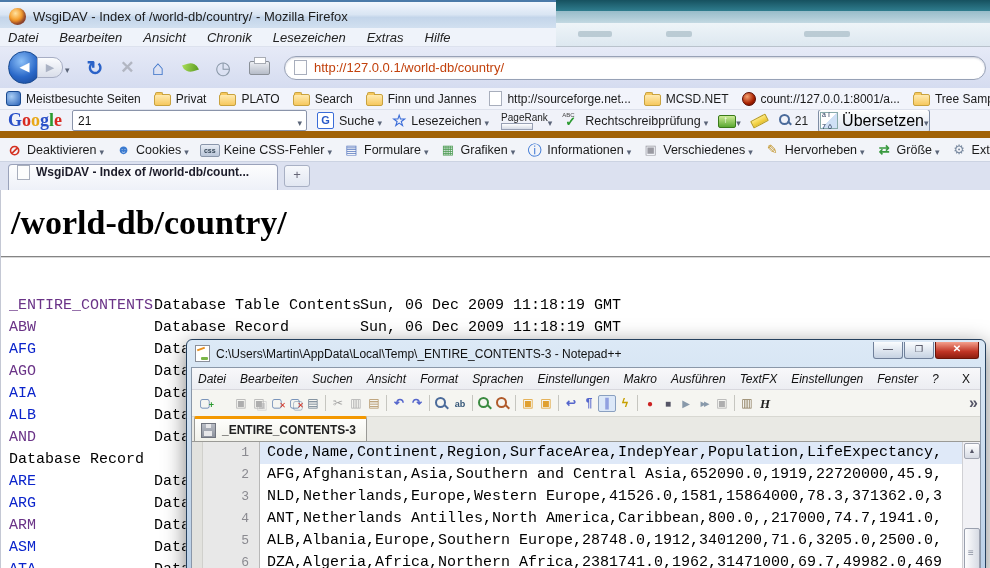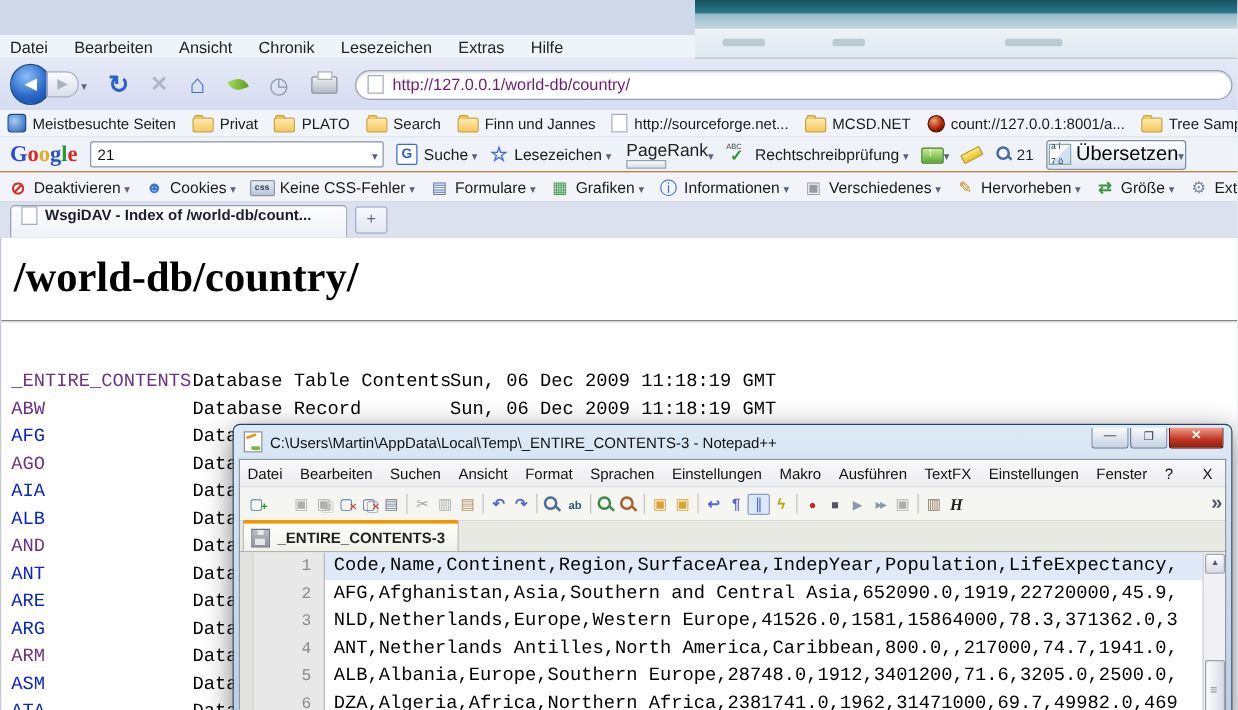--- a/index.html
+++ b/index.html
@@ -11,61 +11,61 @@
   .bg2{position:absolute;left:556px;top:11px;width:434px;height:12px;background:linear-gradient(#8fb7c4,#c2d9e1);opacity:.9;z-index:4;pointer-events:none;}
   .bg3{position:absolute;left:556px;top:23px;width:434px;height:23px;background:linear-gradient(#eef4f8,#dde8f0);border-bottom:1px solid #b9c2cc;z-index:4;pointer-events:none;}
   .bg3 i{position:absolute;top:8px;height:6px;background:#a8bcc6;border-radius:2px;opacity:.7;}
 
   
   .ff{position:absolute;inset:0;}
   .ff-title{position:absolute;left:0;top:0;width:100%;height:28px;background:linear-gradient(#f2f7fd,#d9e5f3 45%,#c3d5ea 55%,#d4e2f1);border-top:2px solid #4a7aa8;display:flex;align-items:center;}
   .ff-logo{width:17px;height:17px;margin:0 7px 0 9px;border-radius:50%;background:radial-gradient(circle at 38% 32%,#ffe2a0 0%,#f5a030 40%,#d86a10 68%,#7a3a05 100%);box-shadow:inset -2px -2px 3px rgba(40,20,90,.45);}
   .ff-title-text{font-size:13px;color:#1c1c1c;}
   .ff-menubar{position:absolute;left:0;top:28px;width:100%;height:19px;background:#eff3fa;border-bottom:1px solid #dde2ee;display:flex;align-items:center;padding-left:8px;box-sizing:border-box;}
-  .mi{font-size:13px;color:#222;margin-right:21px;}
+  .mi{font-size:13px;color:#222;margin-right:21px;font-style:italic;}
   .ff-navbar{position:absolute;left:0;top:47px;width:100%;height:41px;background:linear-gradient(#e6eaf7,#d5dcf0);border-bottom:1px solid #bac2da;display:flex;align-items:center;}
   .nav-back{width:31px;height:31px;margin-left:8px;border-radius:50%;border:1px solid #194a90;background:radial-gradient(circle at 40% 30%,#8cc0f8,#2a68c8 55%,#16418e);color:#fff;text-align:center;line-height:30px;font-size:13px;flex:0 0 auto;}
   .nav-back::before{content:"◀";}
   .nav-fwd{width:24px;height:19px;margin-left:-4px;border:1px solid #a7aec4;border-radius:0 10px 10px 0;background:linear-gradient(#fbfcfe,#d9deea);color:#aab2c4;text-align:center;line-height:18px;font-size:11px;}
   .nav-fwd::before{content:"▶";}
   .nav-fwd-dd{margin-left:2px;}
   .dd::before{content:"▾";font-size:9px;color:#5a6478;}
   .nav-glyph{margin-left:17px;font-weight:bold;}
   .i-refresh::before{content:"↻";font-size:20px;color:#2a62c8;}
   .i-stop::before{content:"✕";font-size:17px;color:#b2b6c2;}
   .i-home::before{content:"⌂";font-size:21px;color:#3a72c8;}
   .i-leaf{width:15px;height:9px;margin-left:19px;background:linear-gradient(120deg,#aade5a,#5a9a20);border-radius:0 9px 0 9px;transform:rotate(-18deg);}
   .i-clock::before{content:"◷";font-size:18px;color:#8a98a8;font-weight:normal;}
   .i-print{position:relative;width:19px;height:12px;margin-left:18px;background:linear-gradient(#eceef2,#b6bcc8);border:1px solid #8a9098;border-radius:2px;}
   .i-print::before{content:"";position:absolute;left:4px;top:-5px;width:10px;height:5px;background:#fff;border:1px solid #a8acb4;}
   .urlbar{flex:1;height:22px;margin:0 4px 0 14px;background:#fff;border:1px solid #97a1b6;border-radius:12px;display:flex;align-items:center;box-shadow:inset 0 1px 2px rgba(60,70,110,.25);}
   .i-page{width:11px;height:13px;background:#fdfdfd;border:1px solid #a8aebc;margin:0 7px 0 9px;flex:0 0 auto;}
-  .url-text{font-size:13px;color:#701a75;white-space:nowrap;}
+  .url-text{font-size:13px;color:#c2410c;white-space:nowrap;}
 
   .ff-bookmarks{position:absolute;left:0;top:88px;width:100%;height:22px;background:#f2f4fb;border-bottom:1px solid #dde1ec;display:flex;align-items:center;padding-left:6px;box-sizing:border-box;overflow:hidden;}
   .bm-item{display:flex;align-items:center;margin-right:13px;flex:0 0 auto;}
   .bm-item span.lbl{font-size:12px;color:#1a1a1a;margin-left:5px;white-space:nowrap;}
   [data-icon]{display:inline-block;}
   [data-icon="folder"]{position:relative;width:15px;height:10px;background:linear-gradient(#ffeab0,#f6c85e);border:1px solid #c9a23e;border-radius:2px;margin-top:2px;}
   [data-icon="folder"]::before{content:"";position:absolute;top:-3px;left:0;width:6px;height:2px;background:#f6c85e;border:1px solid #c9a23e;border-bottom:none;border-radius:2px 2px 0 0;}
   [data-icon="places"]{width:13px;height:13px;border-radius:3px;border:1px solid #1a4a90;background:radial-gradient(circle at 35% 35%,#a8cdf5,#2a62b8);}
   [data-icon="page"]{width:11px;height:13px;background:#fff;border:1px solid #a8aebc;}
   [data-icon="red-globe"]{width:12px;height:12px;border-radius:50%;border:1px solid #5a0a00;background:radial-gradient(circle at 35% 30%,#f5a070,#a82000 60%,#500800);}
 
-  .ff-google{position:absolute;left:0;top:110px;width:100%;height:28px;background:#f0f2f9;border-bottom:1px solid #a16207;display:flex;align-items:center;padding-left:8px;box-sizing:border-box;overflow:hidden;}
+  .ff-google{position:absolute;left:0;top:110px;width:100%;height:28px;background:#f0f2f9;border-bottom:7px solid #a16207;display:flex;align-items:center;padding-left:8px;box-sizing:border-box;overflow:hidden;}
   .glogo{font-family:"Liberation Serif",serif;font-size:18px;font-weight:bold;letter-spacing:0;}
   .gsearch{width:233px;height:19px;border:1px solid #8a94aa;background:#fff;margin-left:10px;display:flex;align-items:center;border-radius:2px;}
   .gsearch .val{flex:1;font-size:12px;color:#111;padding-left:5px;}
   .gsearch .dd{margin-right:4px;}
   .gitem{display:flex;align-items:center;margin-left:10px;flex:0 0 auto;}
   .gitem .lbl{font-size:12.5px;color:#1a1a1a;margin:0 3px 0 5px;white-space:nowrap;}
   .i-gbadge{width:15px;height:15px;border:1px solid #3a6cd8;background:#fff;color:#2a5ac8;font-weight:bold;font-size:11px;text-align:center;line-height:14px;border-radius:2px;}
   .i-star::before{content:"☆";font-size:16px;color:#3a6cd8;font-weight:bold;}
   .pagerank{display:flex;flex-direction:column;align-items:flex-start;margin-left:12px;}
-  .pagerank .lbl{font-size:14px;color:#222;}
+  .pagerank .lbl{font-size:10px;color:#222;}
   .pr-bar{width:30px;height:5px;border:1px solid #98a0b4;background:linear-gradient(#fff,#d6dbe6);}
   .i-spell{position:relative;width:18px;height:16px;}
   .i-spell::before{content:"ABC";position:absolute;left:0;top:-1px;font-size:6px;color:#444;letter-spacing:0;}
   .i-spell::after{content:"✓";position:absolute;left:3px;top:1px;font-size:13px;font-weight:bold;color:#2a9a30;}
   .i-folder-up{position:relative;width:16px;height:11px;background:linear-gradient(#cdeB96,#5aa832);border:1px solid #3a7a1a;border-radius:2px;margin-top:2px;}
   .i-folder-up::after{content:"↑";position:absolute;left:4px;top:-2px;color:#fff;font-size:10px;font-weight:bold;}
   .i-highlighter{width:15px;height:6px;background:linear-gradient(#ffe878,#e8c22a);border:1px solid #b89a18;transform:rotate(-28deg);border-radius:1px;}
   .i-mag{position:relative;width:15px;height:15px;}
   .i-mag::before{content:"";position:absolute;left:1px;top:1px;width:7px;height:7px;border:2px solid #4a6a9a;border-radius:50%;}
   .i-mag::after{content:"";position:absolute;left:9px;top:9px;width:5px;height:2px;background:#4a6a9a;transform:rotate(45deg);}
@@ -200,20 +200,24 @@
   <div class="bg1"></div>
   <div class="bg2"></div>
   <div class="bg3">
     <i style="left:22px;width:34px;"></i>
     <i style="left:110px;width:26px;"></i>
     <i style="left:248px;width:46px;"></i>
   </div>
 
   <div class="ff">
 
+    <div class="ff-title">
+      <span class="ff-logo"></span>
+      <span class="ff-title-text">WsgiDAV - Index of /world-db/country/ - Mozilla Firefox</span>
+    </div>
 
     <div class="ff-menubar">
 
     <span class="mi">Datei</span>
         <span class="mi">Bearbeiten</span>
         <span class="mi">Ansicht</span>
         <span class="mi">Chronik</span>
         <span class="mi">Lesezeichen</span>
         <span class="mi">Extras</span>
         <span class="mi">Hilfe</span>
@@ -415,21 +419,20 @@
           <span class="c1"><a data-variant="new">ALB</a></span>
           <span class="c2">Database Record</span>
           <span class="c3"></span>
         </div>
           <div class="dir-row">
           <span class="c1"><a data-variant="visited">AND</a></span>
           <span class="c2">Database Record</span>
           <span class="c3"></span>
         </div>
           <div class="dir-row">
-          <span class="c1"><a data-variant="new">ANT</a></span>
           <span class="c2">Database Record</span>
           <span class="c3"></span>
         </div>
           <div class="dir-row">
           <span class="c1"><a data-variant="new">ARE</a></span>
           <span class="c2">Database Record</span>
           <span class="c3"></span>
         </div>
           <div class="dir-row">
           <span class="c1"><a data-variant="new">ARG</a></span>

